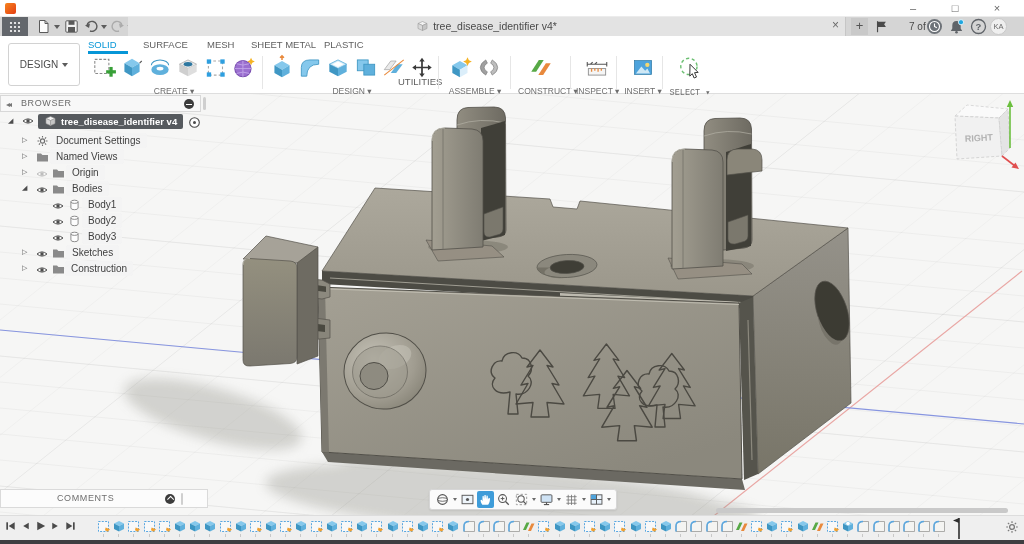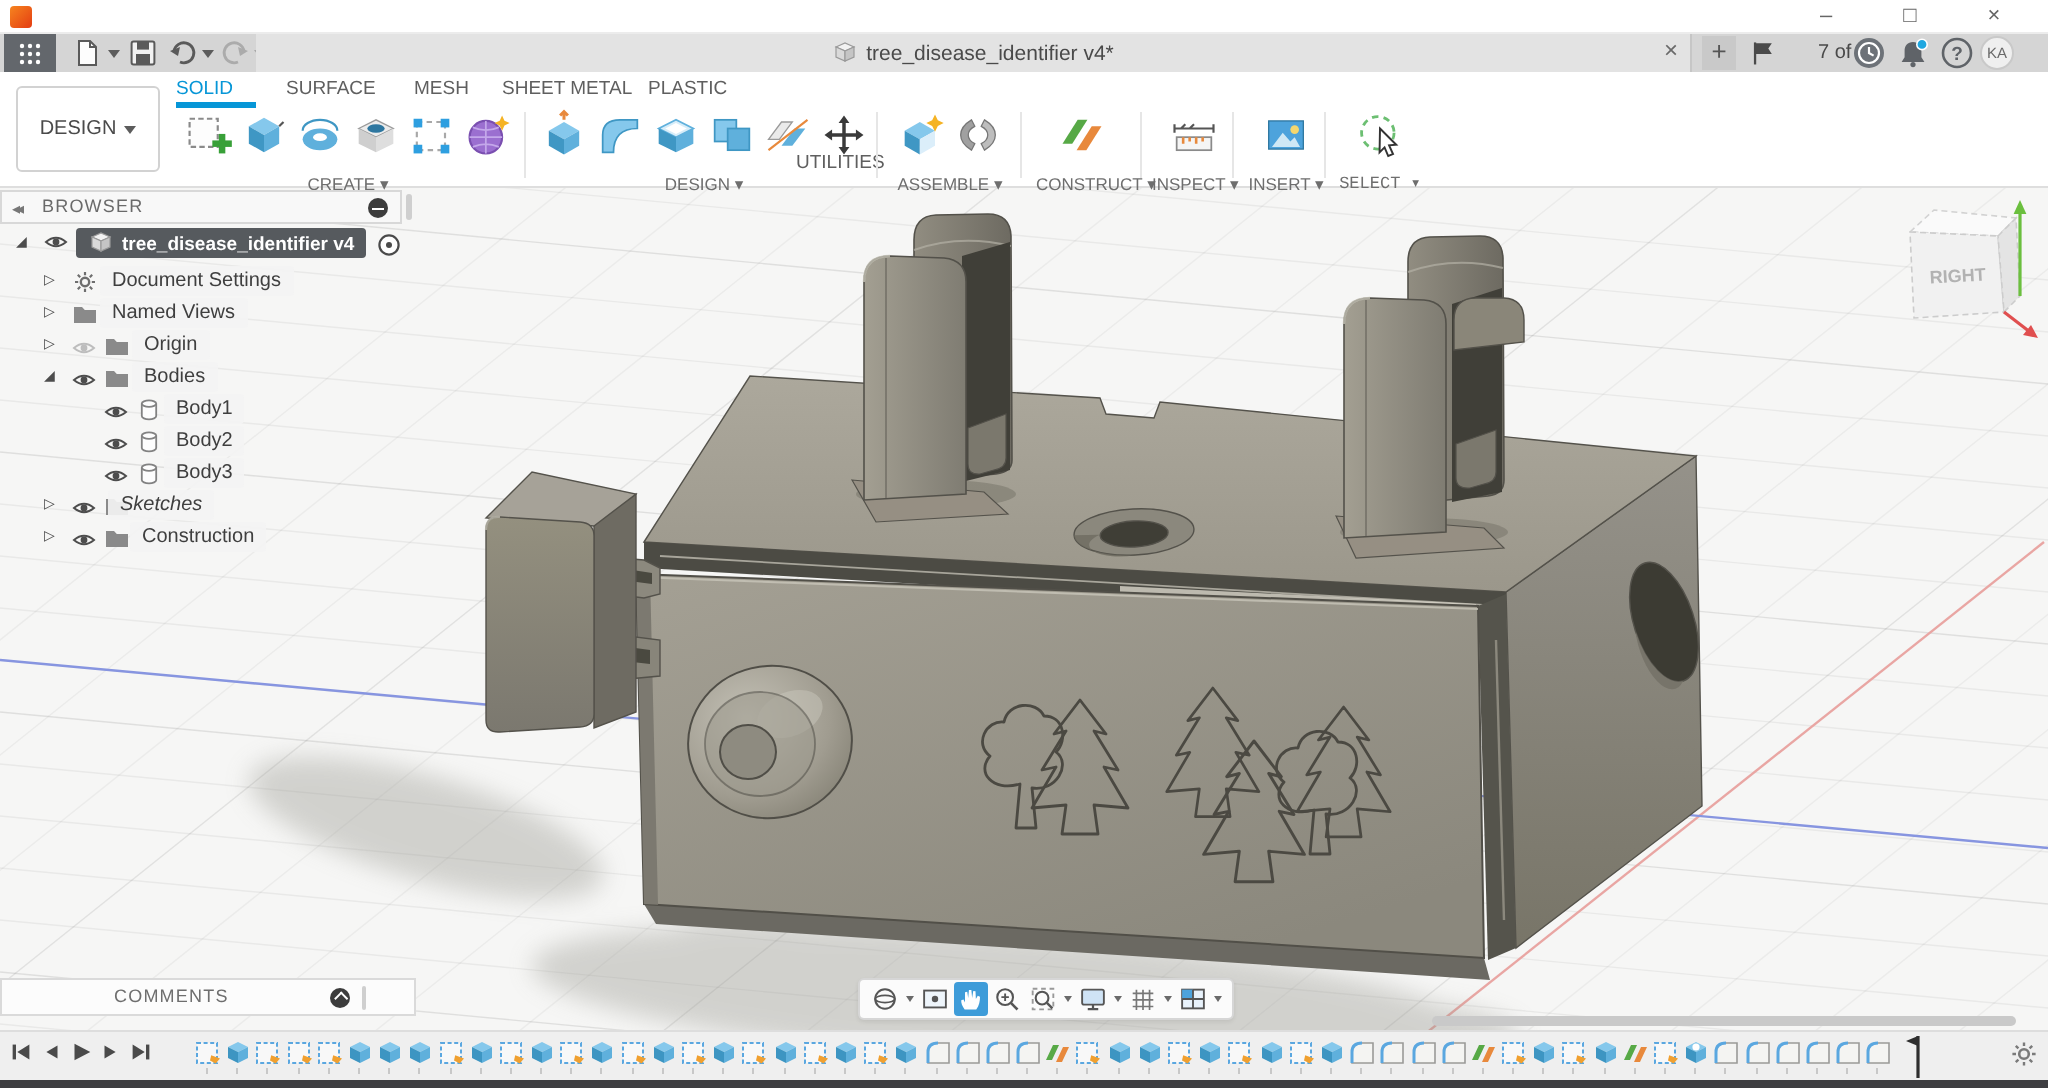--- a/index.html
+++ b/index.html
@@ -784,21 +784,21 @@
           <span class="chip" style="left: 82px;">Body3</span>
         </div>
         <div class="brow" style="left: 0px; top: 150px;">
           <span class="exp" style="left: 22px;">▷</span>
           <span class="ic" style="left: 36px; top: 4px;"><svg width="12" height="10">
               <use href="#b-eye"></use>
             </svg></span>
           <span class="ic" style="left: 52px;"><svg width="13" height="12">
               <use href="#b-folder"></use>
             </svg></span>
-          <span class="chip" style="left: 54px; font-style: italic;">Sketches</span>
+          <span class="chip" style="left: 66px;">Sketches</span>
         </div>
         <div class="brow" style="left: 0px; top: 166px;">
           <span class="exp" style="left: 22px;">▷</span>
           <span class="ic" style="left: 36px; top: 4px;"><svg width="12" height="10">
               <use href="#b-eye"></use>
             </svg></span>
           <span class="ic" style="left: 52px;"><svg width="13" height="12">
               <use href="#b-folder"></use>
             </svg></span>
           <span class="chip" style="left: 65px;">Construction</span>

